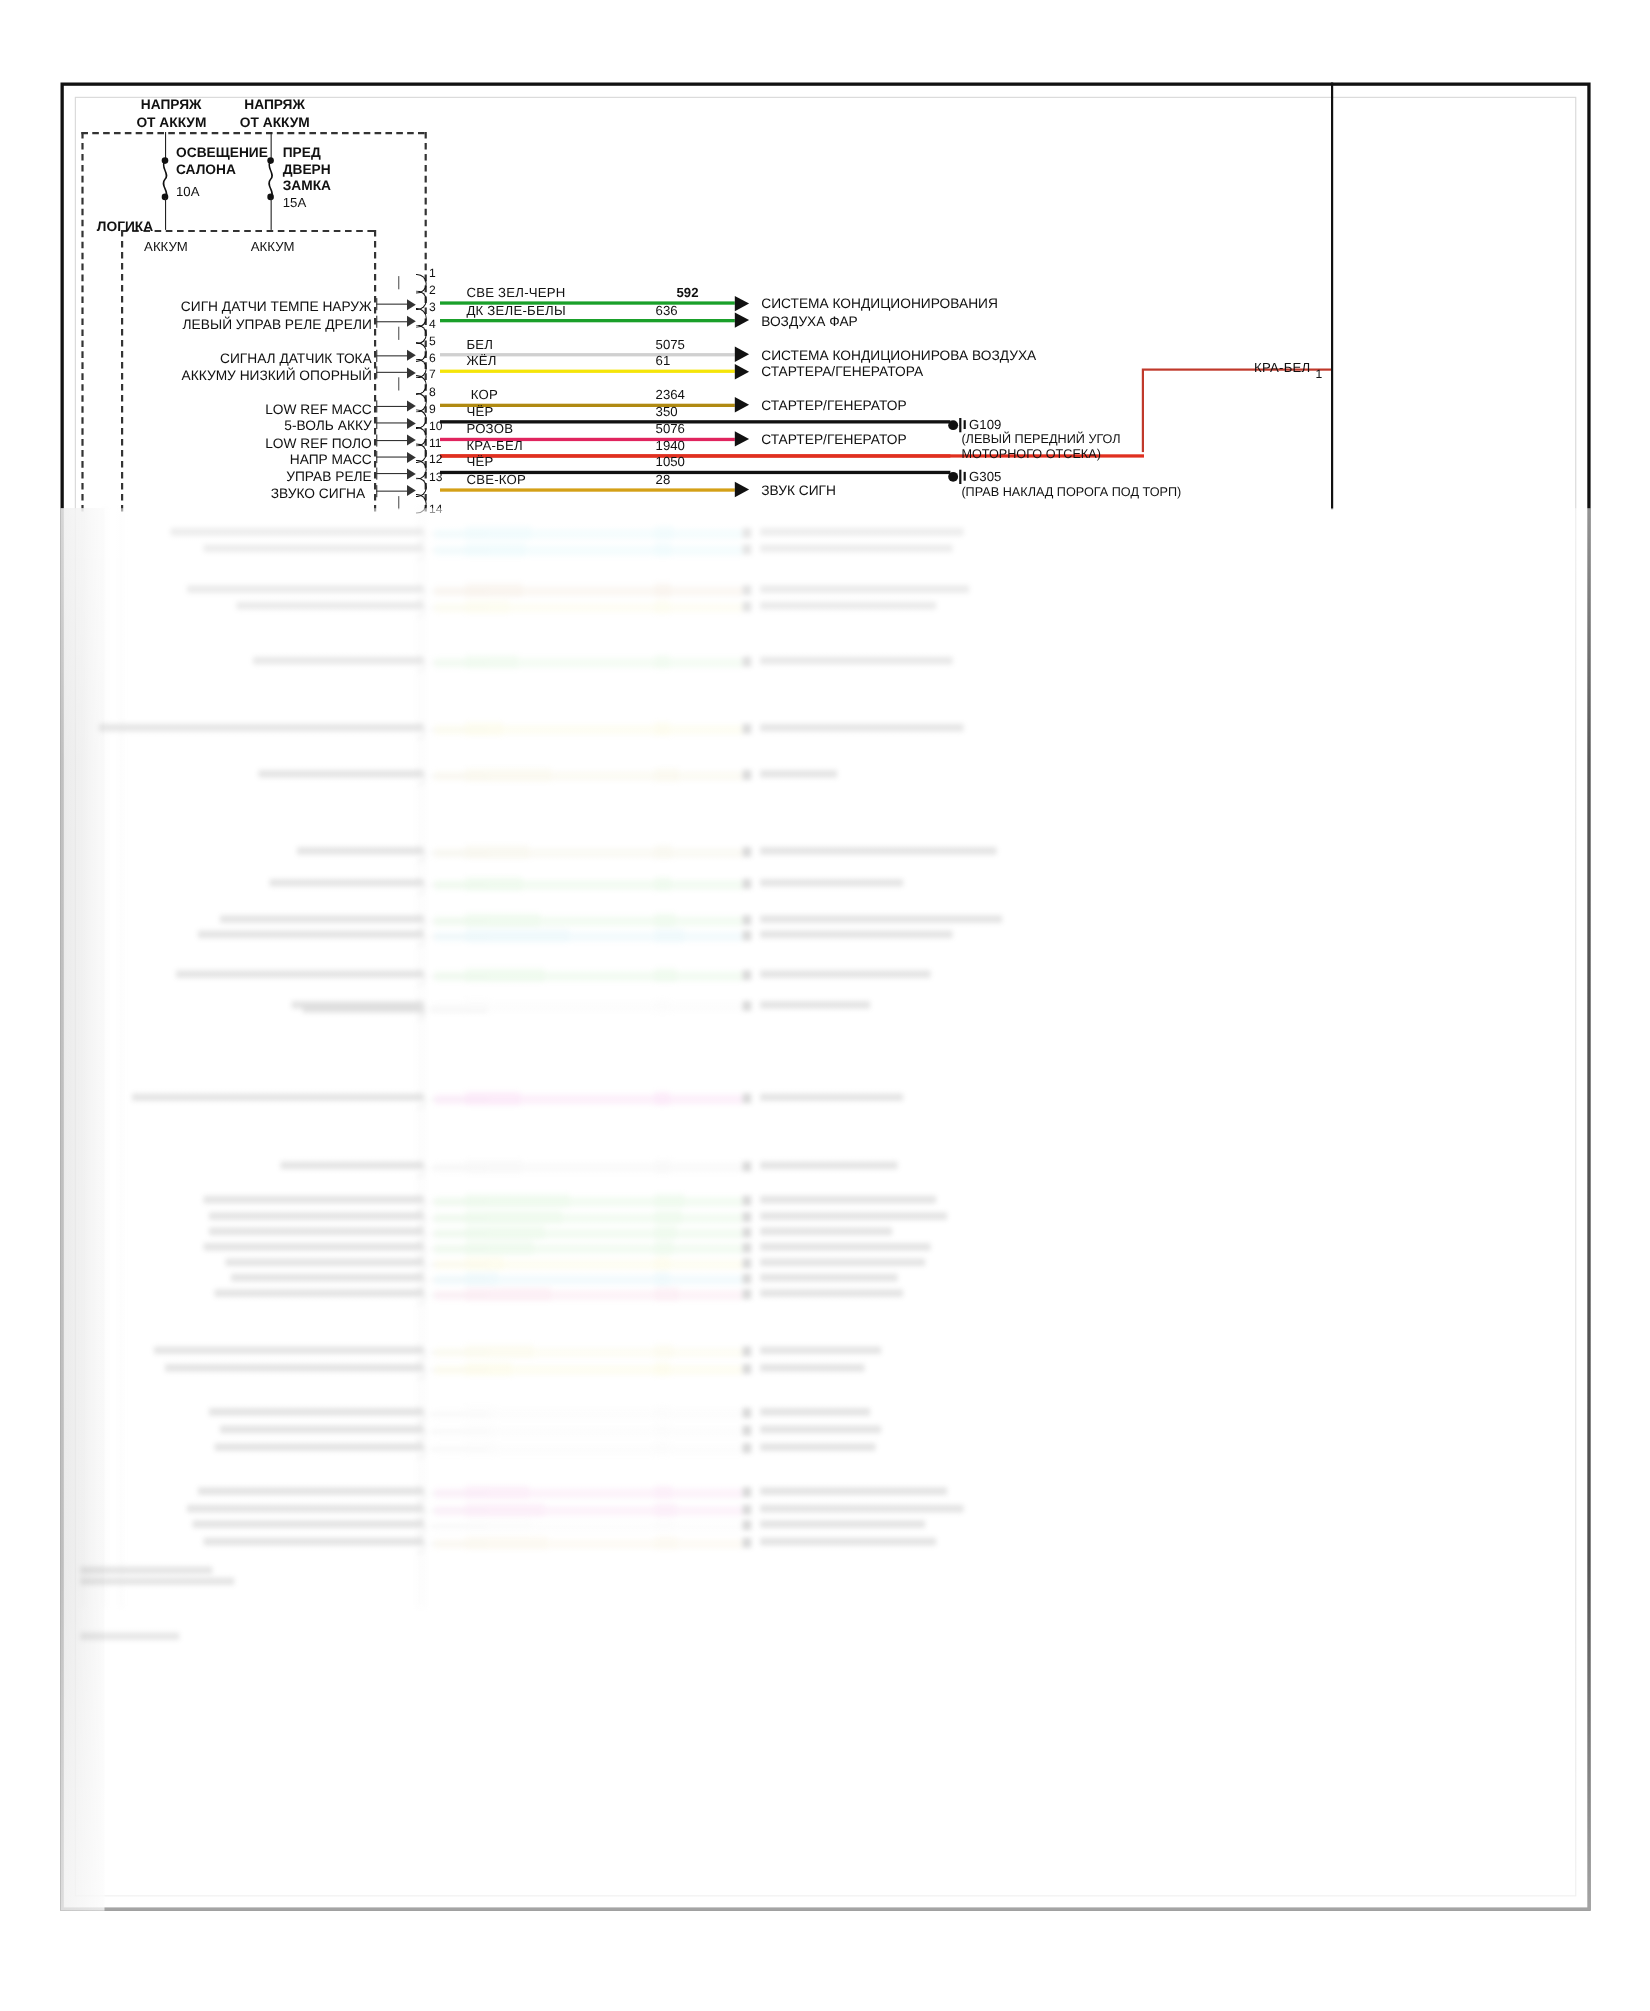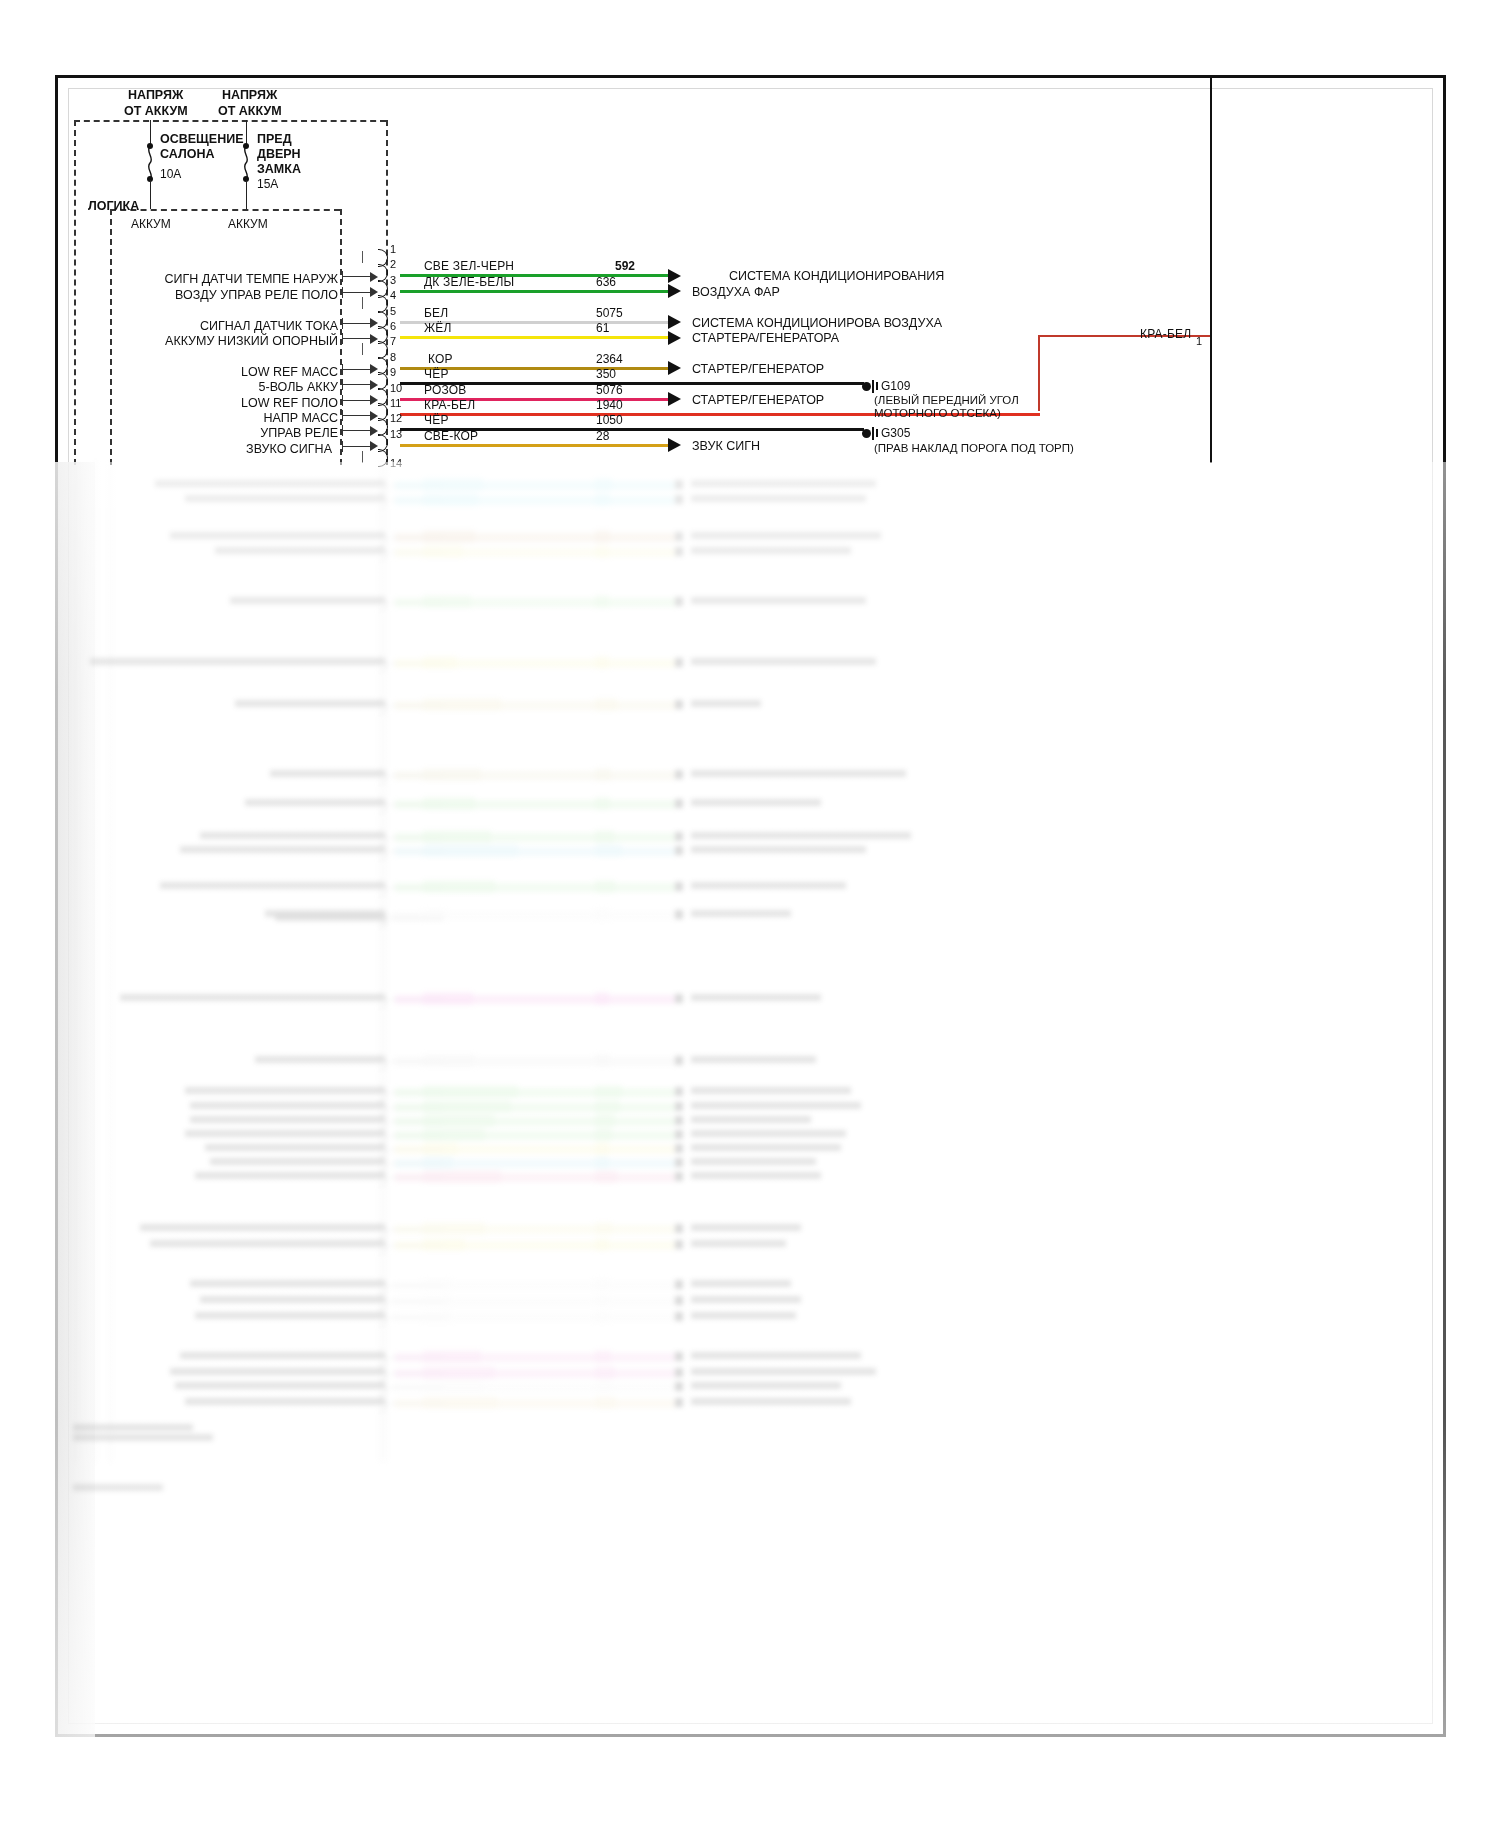--- a/index.html
+++ b/index.html
@@ -125,24 +125,24 @@
       <div class="brk" style="left: 378px; top: 264.4px;"></div>
       <div class="pinnum" style="left: 390px; top: 258.4px;">2</div>
       <div class="srclbl" style="right: 1162px; top: 272.4px;">СИГН ДАТЧИ ТЕМПЕ НАРУЖ</div>
       <div class="stubtick" style="left: 342px; top: 271.4px;"></div>
       <div class="stub" style="left: 342px; top: 276.4px; width: 30px;"></div>
       <div class="ahead" style="left: 370px; top: 271.9px;"></div>
       <div class="wname" style="left: 424px; top: 259.4px;">СВЕ ЗЕЛ-ЧЕРН</div>
       <div class="wnum" style="left: 615px; top: 259.4px; font-weight: bold;">592</div>
       <div class="wire" style="left: 400px; top: 274.4px; width: 268px; background: rgb(26, 160, 42);"></div>
       <div class="arrow" style="left: 668px; top: 268.9px;"></div>
-      <div class="dest" style="left: 729px; top: 269.4px;">СИСТЕМА КОНДИЦИОНИРОВАНИЯ</div>
+      <div class="dest" style="left: 692px; top: 269.4px;">СИСТЕМА КОНДИЦИОНИРОВАНИЯ</div>
       <div class="brk" style="left: 378px; top: 279.8px;"></div>
       <div class="pinnum" style="left: 390px; top: 273.8px;">3</div>
-      <div class="srclbl" style="right: 1162px; top: 287.8px;">ВОЗДУ УПРАВ РЕЛЕ ПОЛО</div>
+      <div class="srclbl" style="right: 1162px; top: 287.8px;">ЛЕВЫЙ УПРАВ РЕЛЕ ДРЕЛИ</div>
       <div class="stubtick" style="left: 342px; top: 286.8px;"></div>
       <div class="stub" style="left: 342px; top: 291.8px; width: 30px;"></div>
       <div class="ahead" style="left: 370px; top: 287.3px;"></div>
       <div class="wname" style="left: 424px; top: 274.8px;">ДК ЗЕЛЕ-БЕЛЫ</div>
       <div class="wnum" style="left: 596px; top: 274.8px;">636</div>
       <div class="wire" style="left: 400px; top: 289.8px; width: 268px; background: rgb(26, 160, 42);"></div>
       <div class="arrow" style="left: 668px; top: 284.3px;"></div>
       <div class="dest" style="left: 692px; top: 284.8px;">ВОЗДУХА ФАР</div>
       <div class="brk" style="left: 378px; top: 295.2px;"></div>
       <div class="pinnum" style="left: 390px; top: 289.2px;">4</div>

